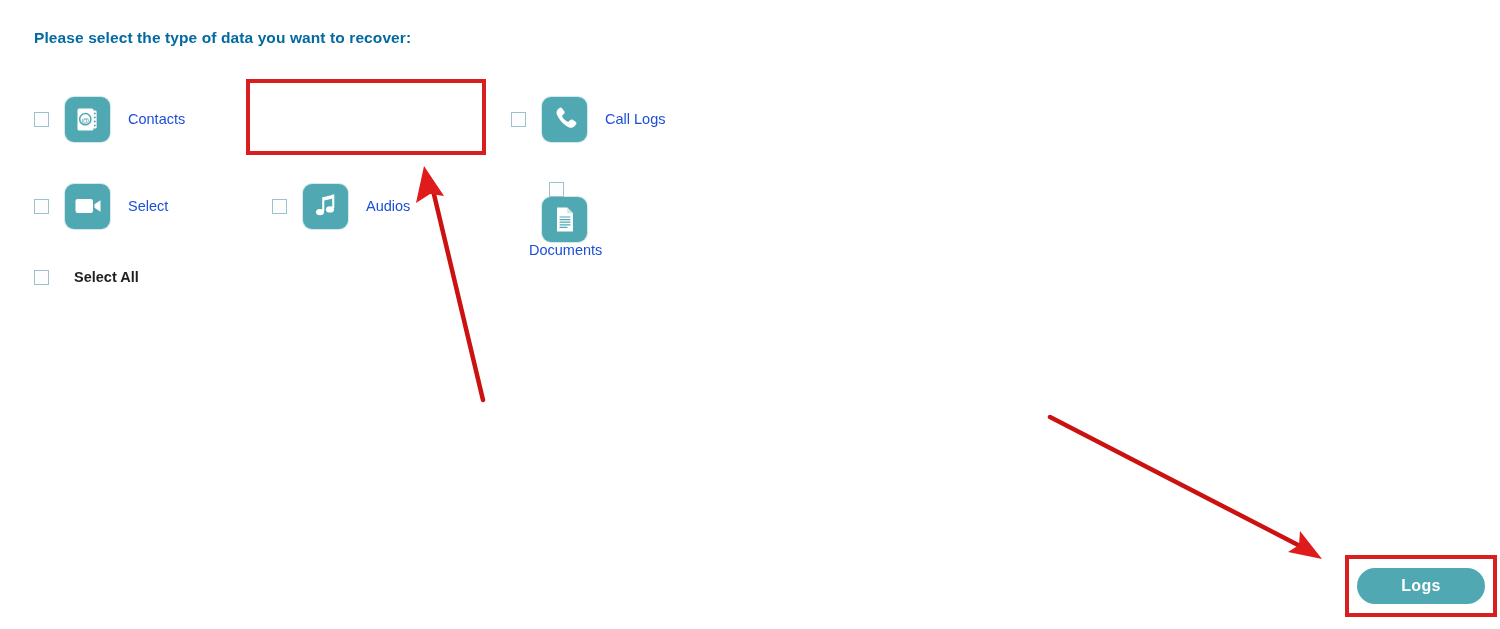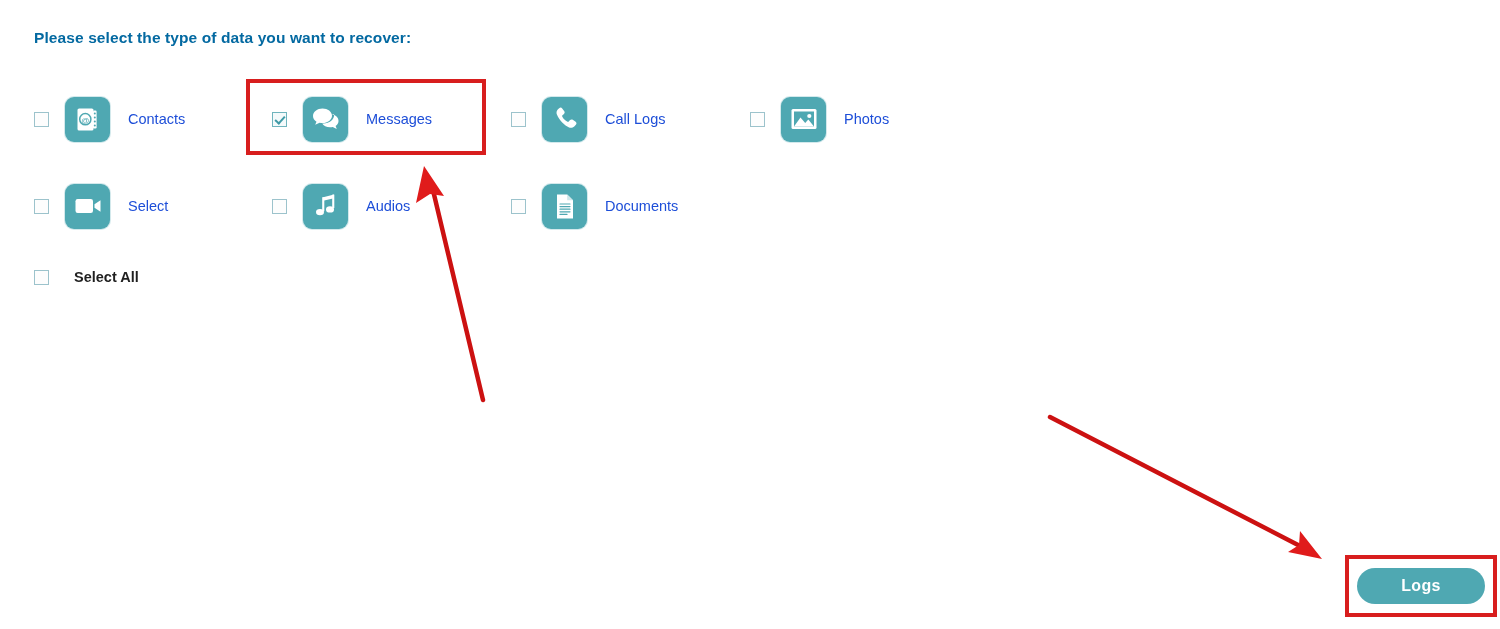--- a/index.html
+++ b/index.html
@@ -87,21 +87,21 @@
     white-space: nowrap;
   }
 
   
   #opt-contacts  { left: 34px;  top: 95px; }
   #opt-messages  { left: 272px; top: 95px; }
   #opt-calllogs  { left: 511px; top: 95px; }
   #opt-photos    { left: 750px; top: 95px; }
   #opt-videos    { left: 34px;  top: 182px; }
   #opt-audios    { left: 272px; top: 182px; align-items: center; }
-  #opt-documents { left: 511px; top: 182px; }
+  #opt-documents { left: 511px; top: 182px; flex-direction: column; }
 
   
   .select-all {
     position: absolute;
     left: 34px;
     top: 269px;
     display: flex;
     align-items: center;
     justify-content: center;
   }
@@ -179,53 +179,31 @@
         <circle cx="20.8" cy="11.5" r="1" fill="#4fa8b2"></circle>
         <circle cx="20.8" cy="15.5" r="1" fill="#4fa8b2"></circle>
         <circle cx="20.8" cy="19.5" r="1" fill="#4fa8b2"></circle>
         <circle cx="11.3" cy="13.2" r="5.6" fill="none" stroke="#4fa8b2" stroke-width="1.5"></circle>
         <text x="11.3" y="16.6" font-family="'Liberation Sans', sans-serif" font-size="8" fill="#4fa8b2" text-anchor="middle">@</text>
       </svg>
     </span>
     <span class="opt-label">Contacts</span>
   </div>
 
-  <div class="option" id="opt-messages">
-    <span class="checkbox checked"></span>
-    <span class="tile">
-      <svg width="28" height="27" viewBox="0 0 28 27">
-        <path d="M10.5 2.5c5.2 0 9.5 3.2 9.5 7.3 0 4-4.3 7.3-9.5 7.3-1 0-2-0.12-2.9-0.35l-4.4 2.1 1.3-3.2C2.3 14.4 1 12.3 1 10 1 5.8 5.3 2.5 10.5 2.5z" fill="#ffffff"></path>
-        <path d="M18.8 8.1c4.4 0.4 7.7 3.3 7.7 6.8 0 2-1.1 3.8-2.9 5l1.2 3-4.1-1.9c-0.8 0.2-1.7 0.3-2.6 0.3-3.6 0-6.7-1.6-7.9-3.9 0.4 0.03 0.9 0.05 1.3 0.05 5.9 0 10.6-3.8 10.6-8.5 0-0.3-0.02-0.6-0.06-0.9z" fill="#ffffff"></path>
-      </svg>
-    </span>
-    <span class="opt-label">Messages</span>
-  </div>
 
   <div class="option" id="opt-calllogs">
     <span class="checkbox"></span>
     <span class="tile">
       <svg width="26" height="26" viewBox="0 0 26 26">
         <path d="M7.2 2.2c0.9-0.9 2.3-0.8 3 0.2l2.1 2.9c0.6 0.85 0.45 2-0.35 2.7l-1.5 1.3c-0.35 0.3-0.45 0.8-0.25 1.2 1.15 2.3 3.05 4.2 5.35 5.35 0.4 0.2 0.9 0.1 1.2-0.25l1.3-1.5c0.7-0.8 1.85-0.95 2.7-0.35l2.9 2.1c1 0.7 1.1 2.1 0.2 3l-1.6 1.6c-1.35 1.35-3.4 1.8-5.2 1.05C12.6 19.6 7.4 14.6 4.9 8.6c-0.8-1.85-0.35-3.95 1.05-5.35z" fill="#ffffff"></path>
       </svg>
     </span>
     <span class="opt-label">Call Logs</span>
   </div>
 
-  <div class="option" id="opt-photos">
-    <span class="checkbox"></span>
-    <span class="tile">
-      <svg width="28" height="24" viewBox="0 0 28 24">
-        <rect x="1.5" y="2" width="25" height="20" rx="1.5" fill="#ffffff"></rect>
-        <rect x="4" y="4.5" width="20" height="15" fill="#4fa8b2"></rect>
-        <circle cx="19.3" cy="9" r="2.1" fill="#ffffff"></circle>
-        <path d="M4 19.5 L10.5 10.5 L15.2 16 L18.3 12.6 L24 19.5 Z" fill="#ffffff"></path>
-      </svg>
-    </span>
-    <span class="opt-label">Photos</span>
-  </div>
 
   <div class="option" id="opt-videos">
     <span class="checkbox"></span>
     <span class="tile">
       <svg width="28" height="20" viewBox="0 0 28 20">
         <rect x="1.5" y="3" width="17.5" height="14" rx="2.2" fill="#ffffff"></rect>
         <path d="M20.5 8.3 L26.5 4.2 L26.5 15.8 L20.5 11.7 Z" fill="#ffffff"></path>
       </svg>
     </span>
     <span class="opt-label">Select</span>

